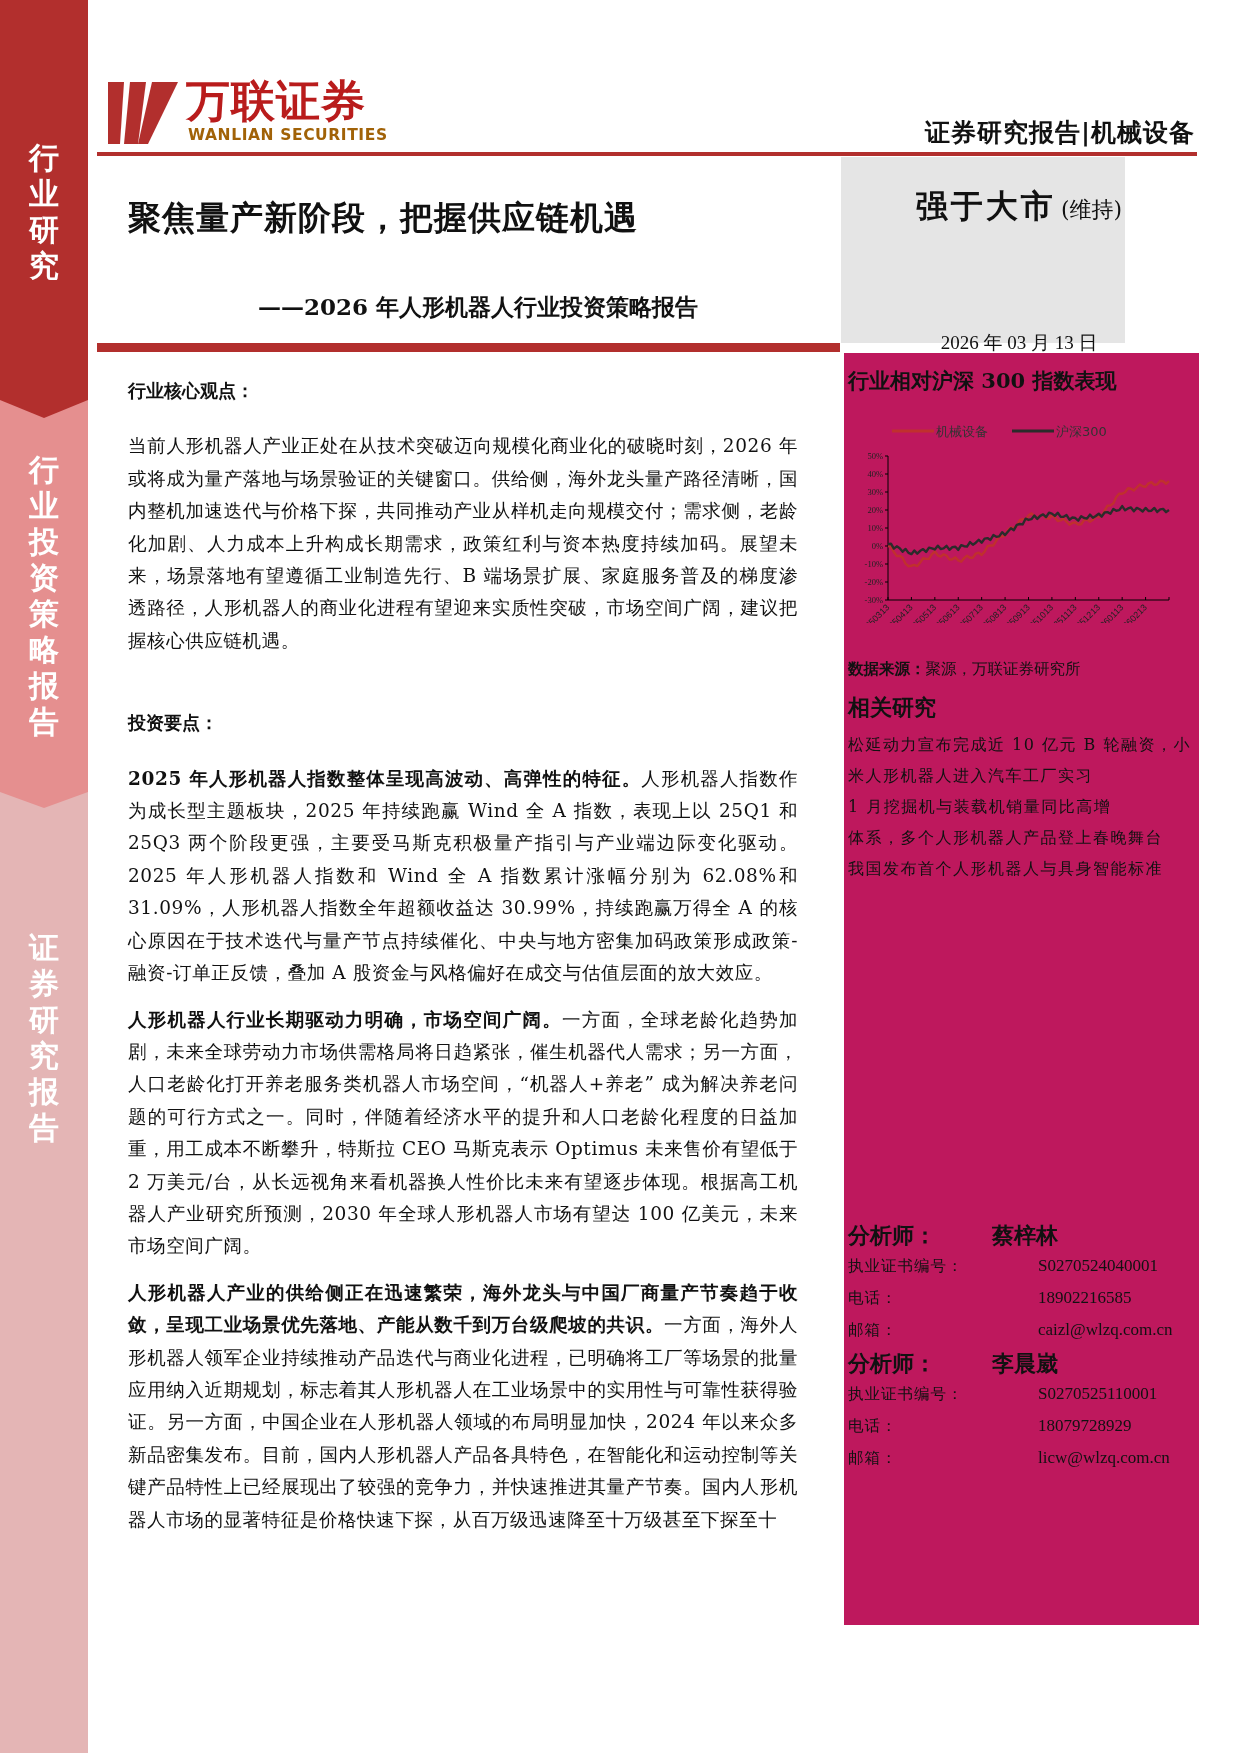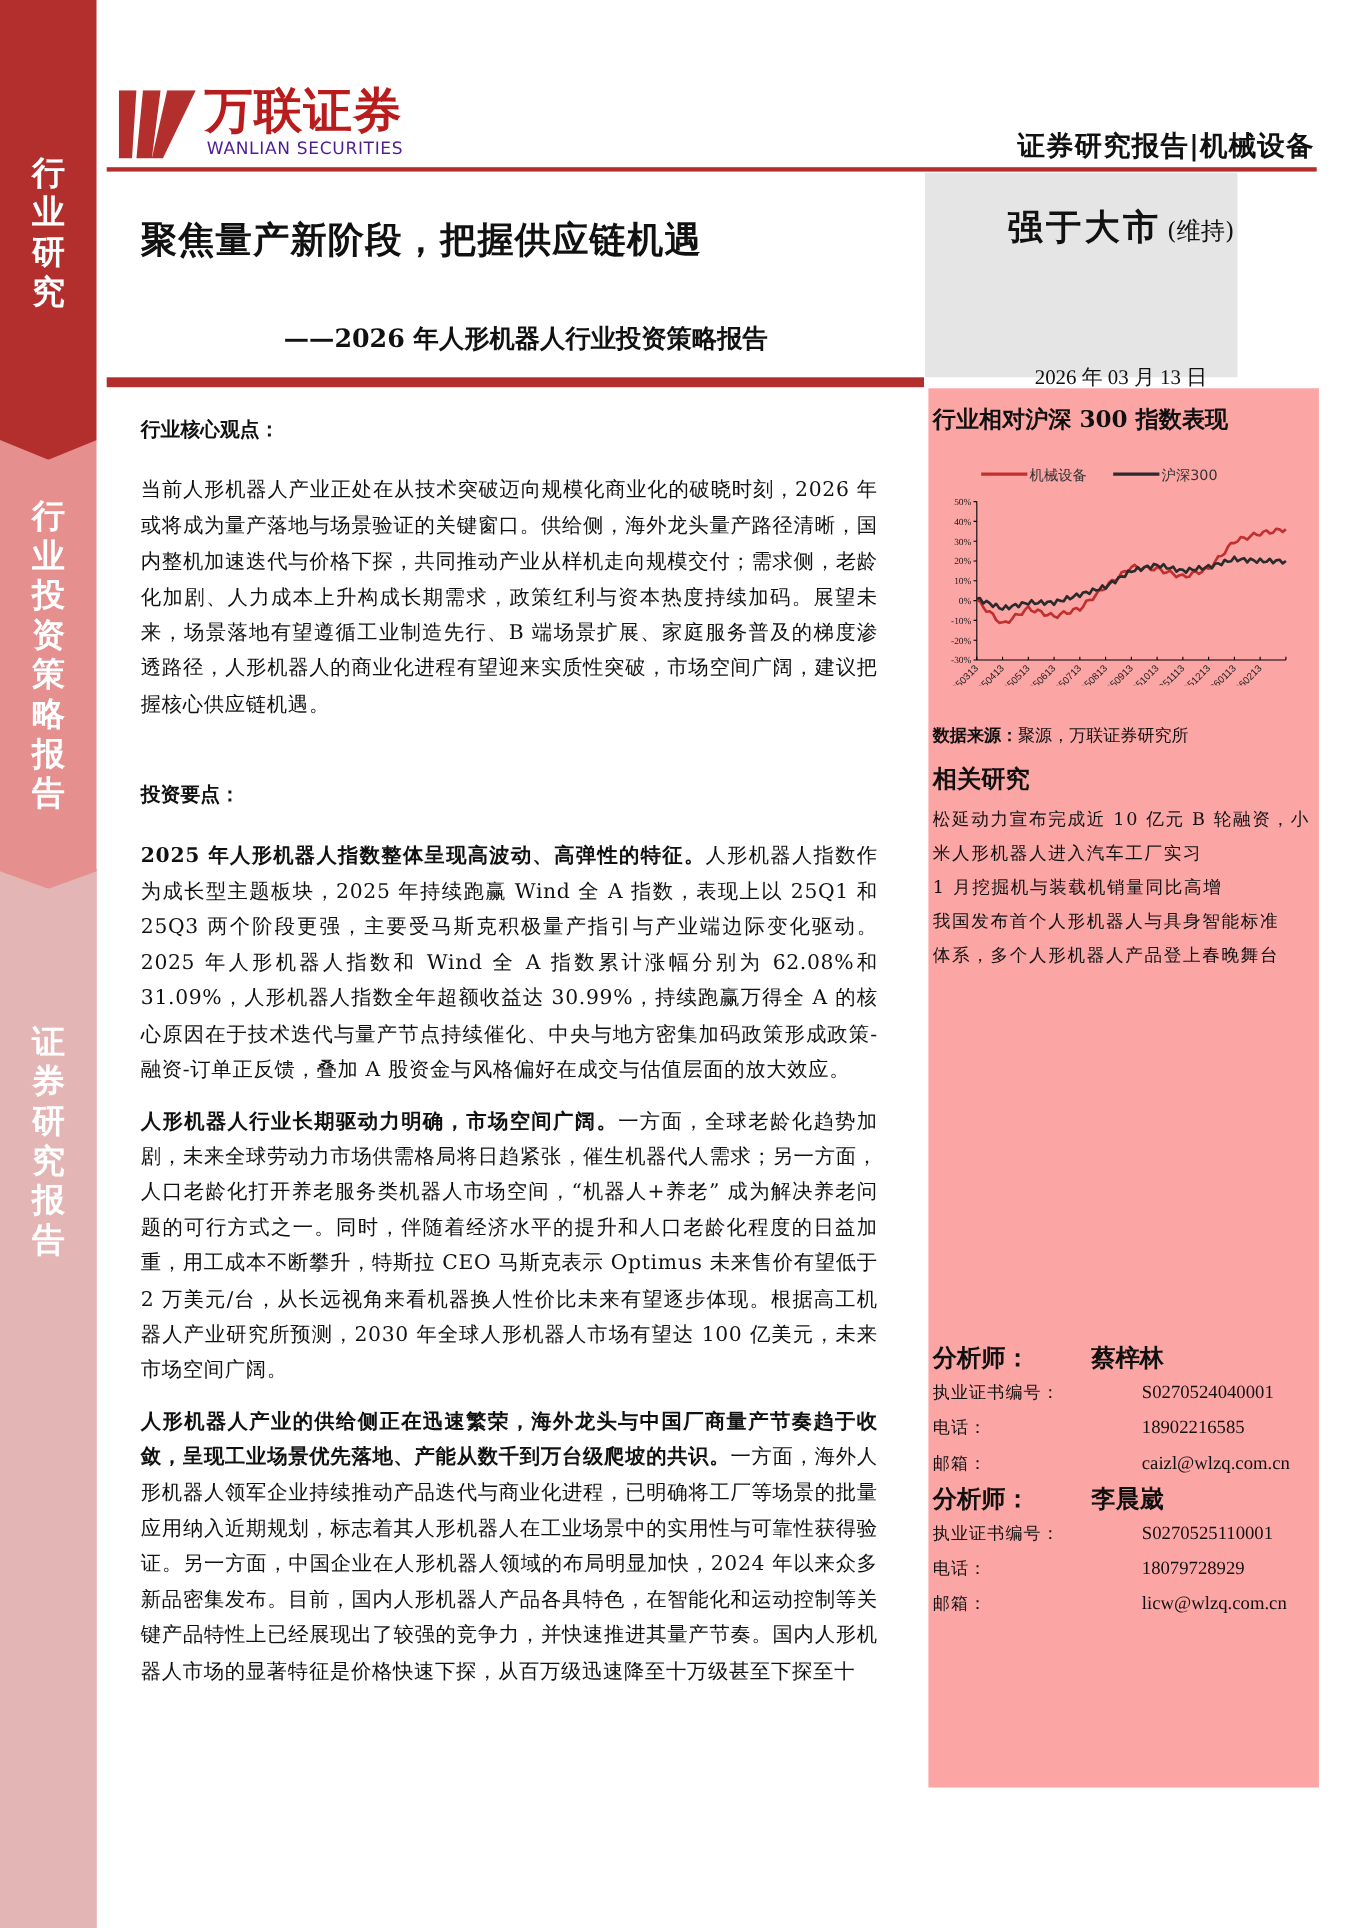--- a/index.html
+++ b/index.html
@@ -21,37 +21,37 @@
   .sb-t1 { top: 140px; z-index: 4; }
   .sb-t2 { top: 452px; z-index: 4; }
   .sb-t3 { top: 930px; z-index: 4; }
 
   
   .logo { position: absolute; left: 108px; top: 80px; height: 66px; width: 300px; }
   .logo-w { position: absolute; left: 0; top: 2px; width: 70px; height: 62px; }
   .logo-cn { position: absolute; left: 78px; top: -4px; font-family: "DejaVu Sans", sans-serif;
              font-weight: bold; font-size: 44px; color: #b91c1c; letter-spacing: 1px; line-height: 50px; }
   .logo-en { position: absolute; left: 80px; top: 46px; font-family: "DejaVu Sans", sans-serif;
-             font-weight: normal; font-size: 15.5px; color: #4c1d95; letter-spacing: 0.6px; white-space: nowrap; }
+             font-weight: bold; font-size: 15.5px; color: #a16207; letter-spacing: 0.6px; white-space: nowrap; }
 
   .report-type { position: absolute; right: 45px; top: 116px; font-size: 25px; font-weight: bold; letter-spacing: 1px; }
   .rule-top { position: absolute; left: 97px; top: 152px; width: 1100px; height: 4px; background: #b22f2d; }
 
   .rating-box { position: absolute; left: 841px; top: 157px; width: 284px; height: 186px; background: #e5e5e5; }
   .rating { position: absolute; left: 0; top: 28px; width: 356px; text-align: center; }
   .rating-main { font-size: 32px; font-weight: bold; letter-spacing: 3px; }
   .rating-sub { font-size: 22px; }
   .date { position: absolute; left: 0; top: 136px; width: 356px; text-align: center; font-size: 19px; font-family: "Liberation Serif", serif; margin-top: 37px; }
 
   .main-title { position: absolute; left: 128px; top: 196px; font-size: 33px; font-weight: bold; letter-spacing: 1px; }
   .sub-title { position: absolute; left: 258px; top: 292px; font-size: 23px; font-weight: bold; white-space: nowrap; }
   .rule-mid { position: absolute; left: 97px; top: 343px; width: 743px; height: 9px; background: #b22f2d; }
 
   
-  .right-col { position: absolute; left: 844px; top: 353px; width: 355px; height: 1272px; background: #fca5a5; }
+  .right-col { position: absolute; left: 844px; top: 353px; width: 355px; height: 1272px; background: #be185d; }
   .chart-title { position: absolute; left: 4px; top: 14px; font-size: 21px; font-weight: bold; white-space: nowrap; }
   .chart { position: absolute; left: 0; top: 50px; width: 355px; height: 220px; }
   .source { position: absolute; left: 4px; top: 306px; font-size: 15.5px; white-space: nowrap; }
   .source b { font-weight: bold; }
   .related-title { position: absolute; left: 4px; top: 340px; font-size: 22px; font-weight: bold; }
   .related-list { position: absolute; left: 4px; top: 376px; width: 345px; font-size: 16px; line-height: 31px; }
   .related-list div { letter-spacing: 1.5px; }
 
   .analysts { position: absolute; left: 4px; top: 865px; width: 345px; }
   .an-block { margin-bottom: 0; }
@@ -184,22 +184,22 @@
       <polyline points="44,141.2 46.927083333333336,140.71427674169828 49.85416666666667,145.59637256784828 52.78125,143.3255701089215 55.708333333333336,145.21855778554348 58.63541666666667,148.71597669732702 61.5625,145.91161735400073 64.48958333333334,149.90027426111746 67.41666666666667,151.1386617436753 70.34375,147.44891011507542 73.27083333333334,150.67783607301837 76.19791666666667,147.81540319235975 79.125,146.1513453875006 82.05208333333334,148.98174926623386 84.97916666666667,144.62467397249048 87.90625,145.35082704729336 90.83333333333334,146.49079294926943 93.76041666666667,142.67110335461223 96.6875,145.94607262394044 99.61458333333334,145.40169522943427 102.54166666666667,142.8521371690786 105.46875,146.79393336453614 108.39583333333334,144.090842853281 111.32291666666667,143.75105543982008 114.25,146.90693036291862 117.17708333333334,142.1413502015418 120.10416666666667,143.236562018164 123.03125,143.54341859796176 125.95833333333334,139.04000758085348 128.88541666666669,141.73488371208526 131.8125,139.6479351977717 134.73958333333334,136.7347297337016 137.66666666666669,139.70437930125405 140.59375,135.6610753300921 143.52083333333334,135.08004188969738 146.44791666666669,136.89830632034906 149.375,132.05711094146162 152.30208333333331,133.69069446307304 155.22916666666666,133.35575794524172 158.15625,129.16919792629056 161.08333333333331,132.08364671037015 164.01041666666666,128.4872552108569 166.9375,125.26659158869047 169.86458333333331,127.15609129971176 172.79166666666666,121.86030454593354 175.71875,121.02912261401238 178.64583333333331,121.43390887230345 181.57291666666666,115.7270983723314 184.5,116.92834042567158 187.42708333333334,116.16083969724927 190.35416666666666,112.60785967850649 193.28125,115.86041855935034 196.20833333333331,112.82972196915136 199.13541666666666,111.36625139122796 202.0625,114.09762606053695 204.98958333333331,109.67192511514924 207.91666666666666,110.58855465164704 210.84375,112.89332640717632 213.77083333333331,109.80494118894194 216.69791666666666,113.86507609290969 219.625,113.79259288052188 222.55208333333334,112.07851825800053 225.47916666666669,116.6845677384566 228.40625,114.51031434639323 231.33333333333334,115.05104329330123 234.26041666666669,117.62921985141895 237.1875,113.2782880467599 240.11458333333334,114.99830613282651 243.04166666666669,115.55757590450614 245.96875,111.59265332269413 248.89583333333334,114.81720081684712 251.82291666666666,112.98559762984313 254.75,110.70210828453924 257.6770833333333,113.62693144363926 260.60416666666663,109.46364487585494 263.53125,109.0873208981134 266.4583333333333,110.75278191279772 269.38541666666663,105.9104955753145 272.3125,107.69833627199837 275.2395833333333,107.15893499904055 278.16666666666663,103.09057773209226 281.09374999999994,107.17697995268077 284.0208333333333,105.42481780343947 286.94791666666663,104.42308704329405 289.875,108.25993177263786 292.8020833333333,104.89869146128791 295.72916666666663,106.29069858394324 298.65625,108.54684117031717 301.5833333333333,104.89823084545935 304.51041666666663,108.02887560955485 307.4375,107.73073885948857 310.3645833333333,104.997376830656 313.29166666666663,108.9378607352981 316.21875,106.42032288832641 319.1458333333333,105.83458918388766 322.0729166666667,109.13264767510523 325,107" fill="none" stroke="#2b2b2b" stroke-width="2.4" stroke-linejoin="round"></polyline>
     </svg>
   <div class="source">
     <b>数据来源：</b><span>聚源，万联证券研究所</span>
   </div>
   <div class="related-title">相关研究</div>
   <div class="related-list">
     <div>松延动力宣布完成近 10 亿元 B 轮融资，小</div>
     <div>米人形机器人进入汽车工厂实习</div>
     <div>1 月挖掘机与装载机销量同比高增</div>
+    <div>体系，多个人形机器人产品登上春晚舞台</div>
     <div>我国发布首个人形机器人与具身智能标准</div>
-    <div>体系，多个人形机器人产品登上春晚舞台</div>
   </div>
 
   <div class="analysts">
     <div class="an-block">
       <div class="an-head">
           <span class="k">分析师：</span>
           <span>蔡梓林</span>
         </div>
       <div class="an-row">
           <span class="k">执业证书编号：</span>

